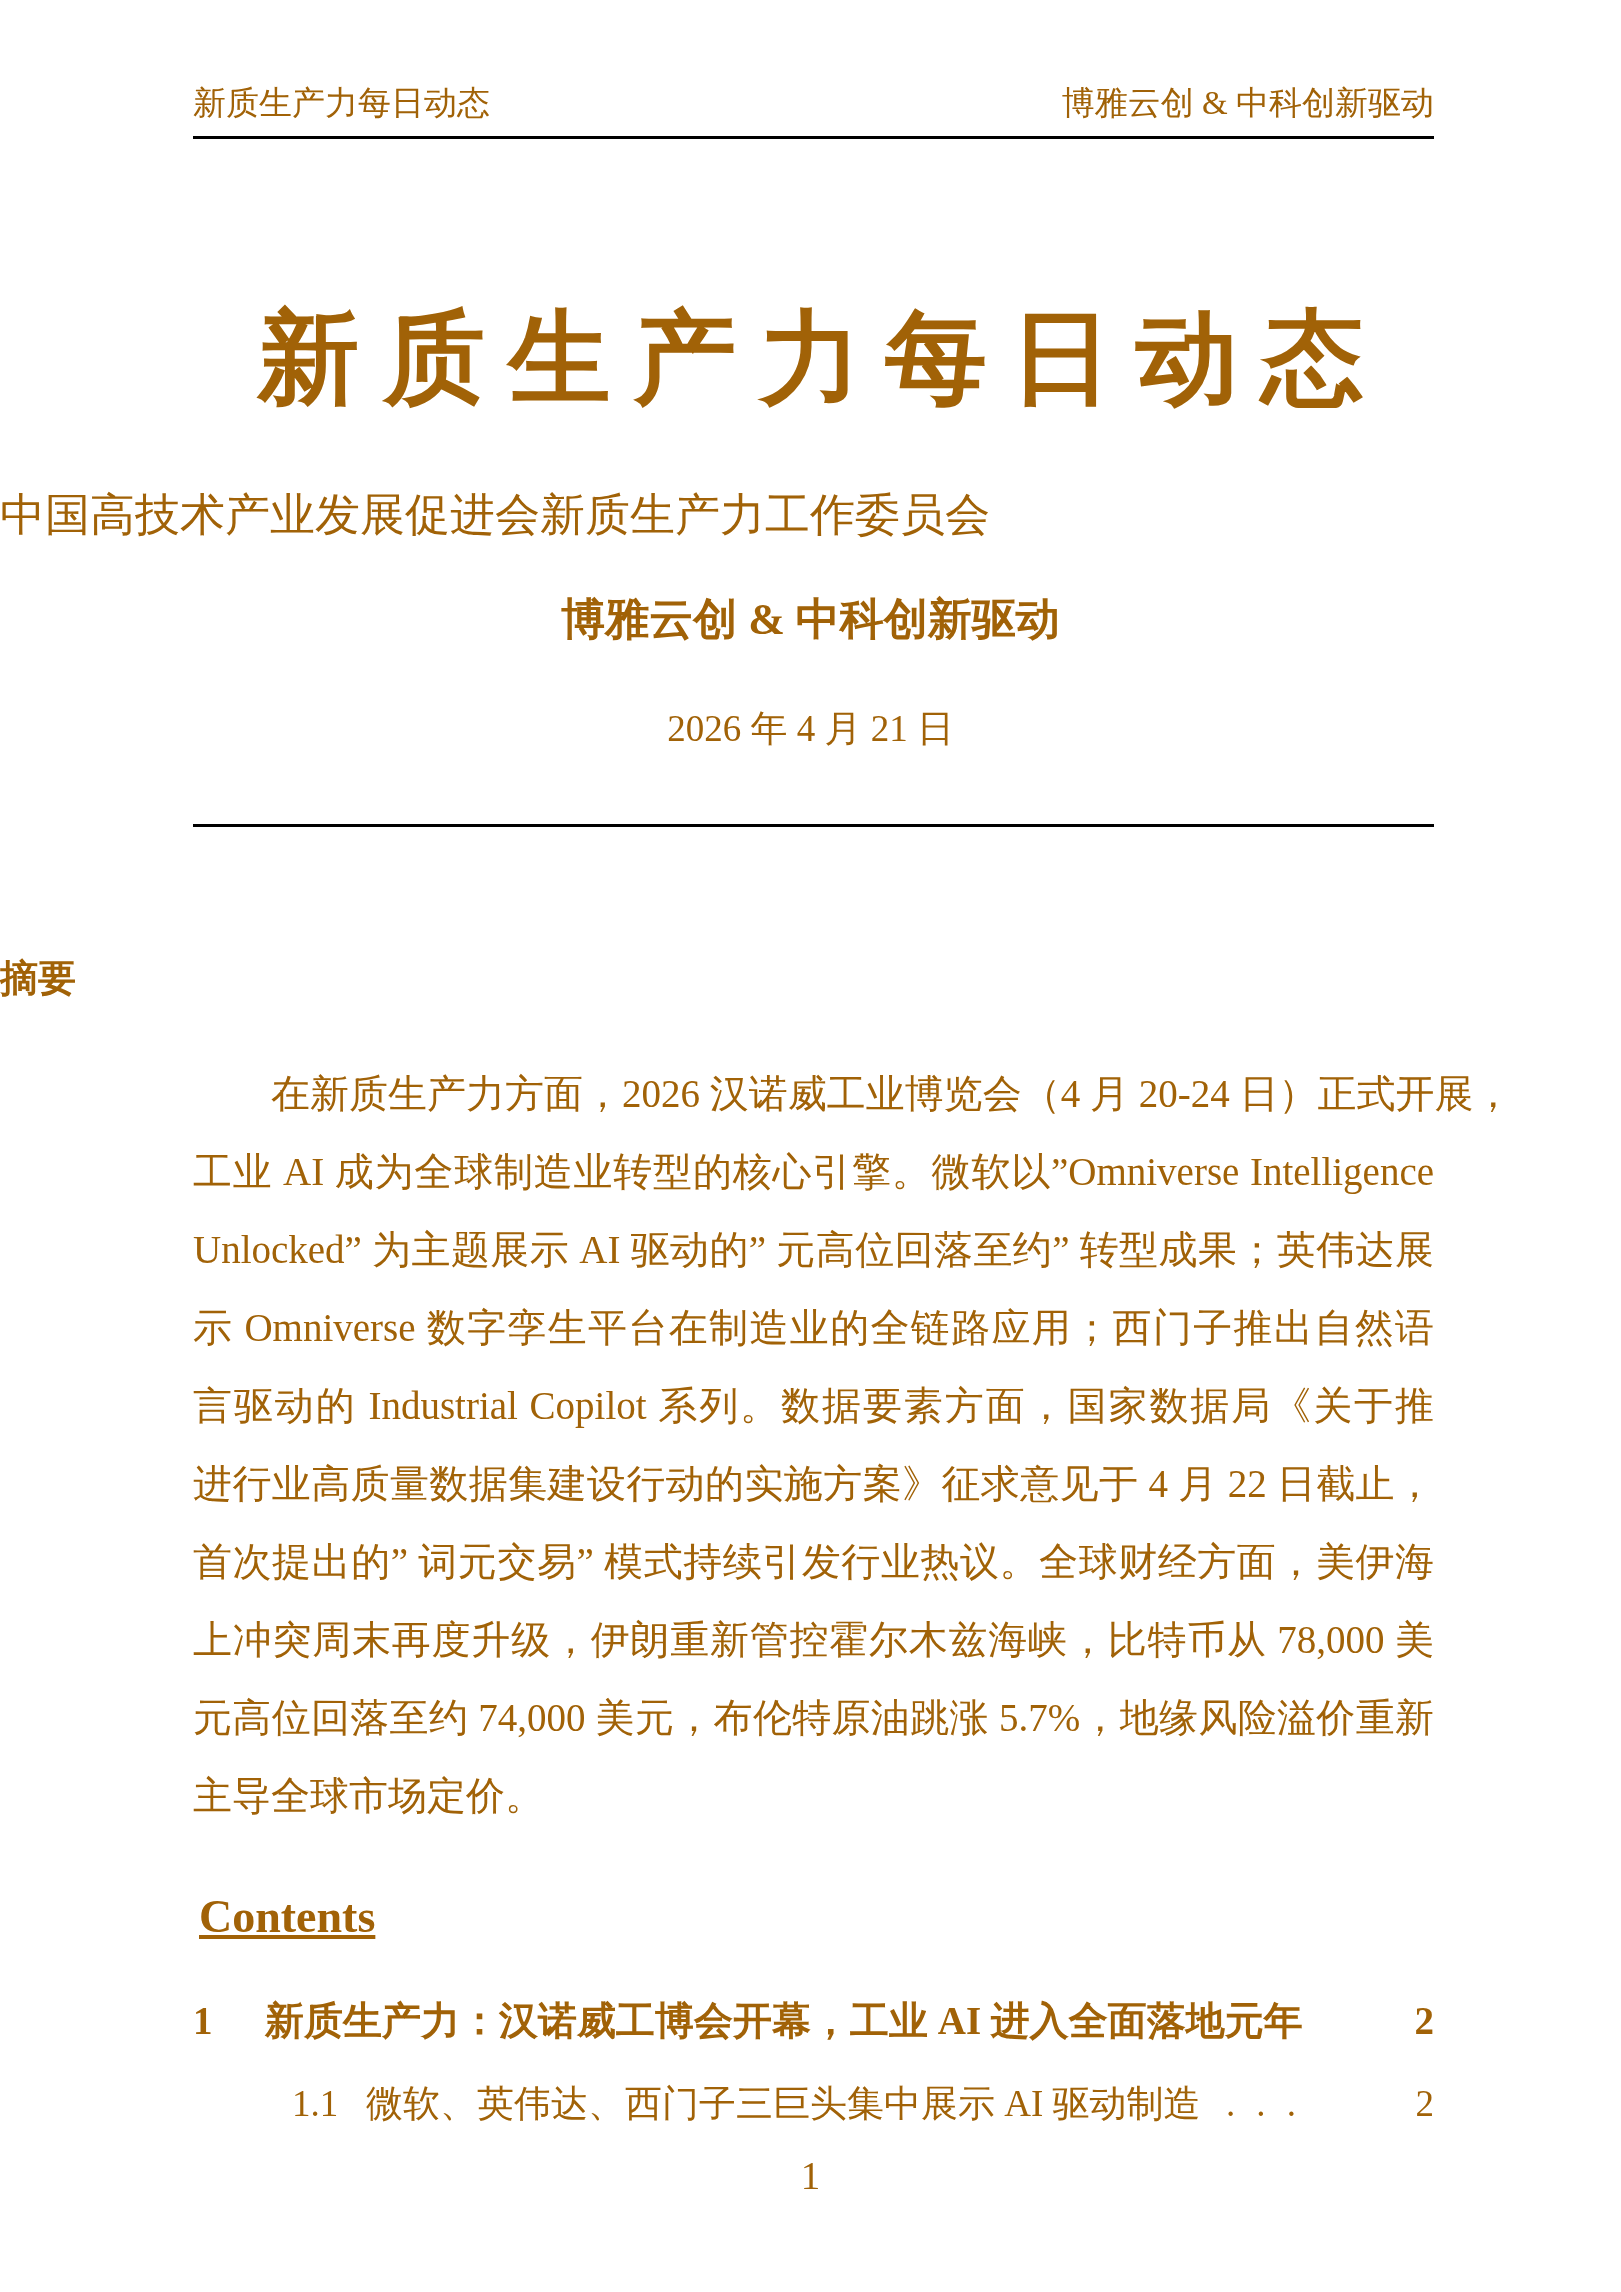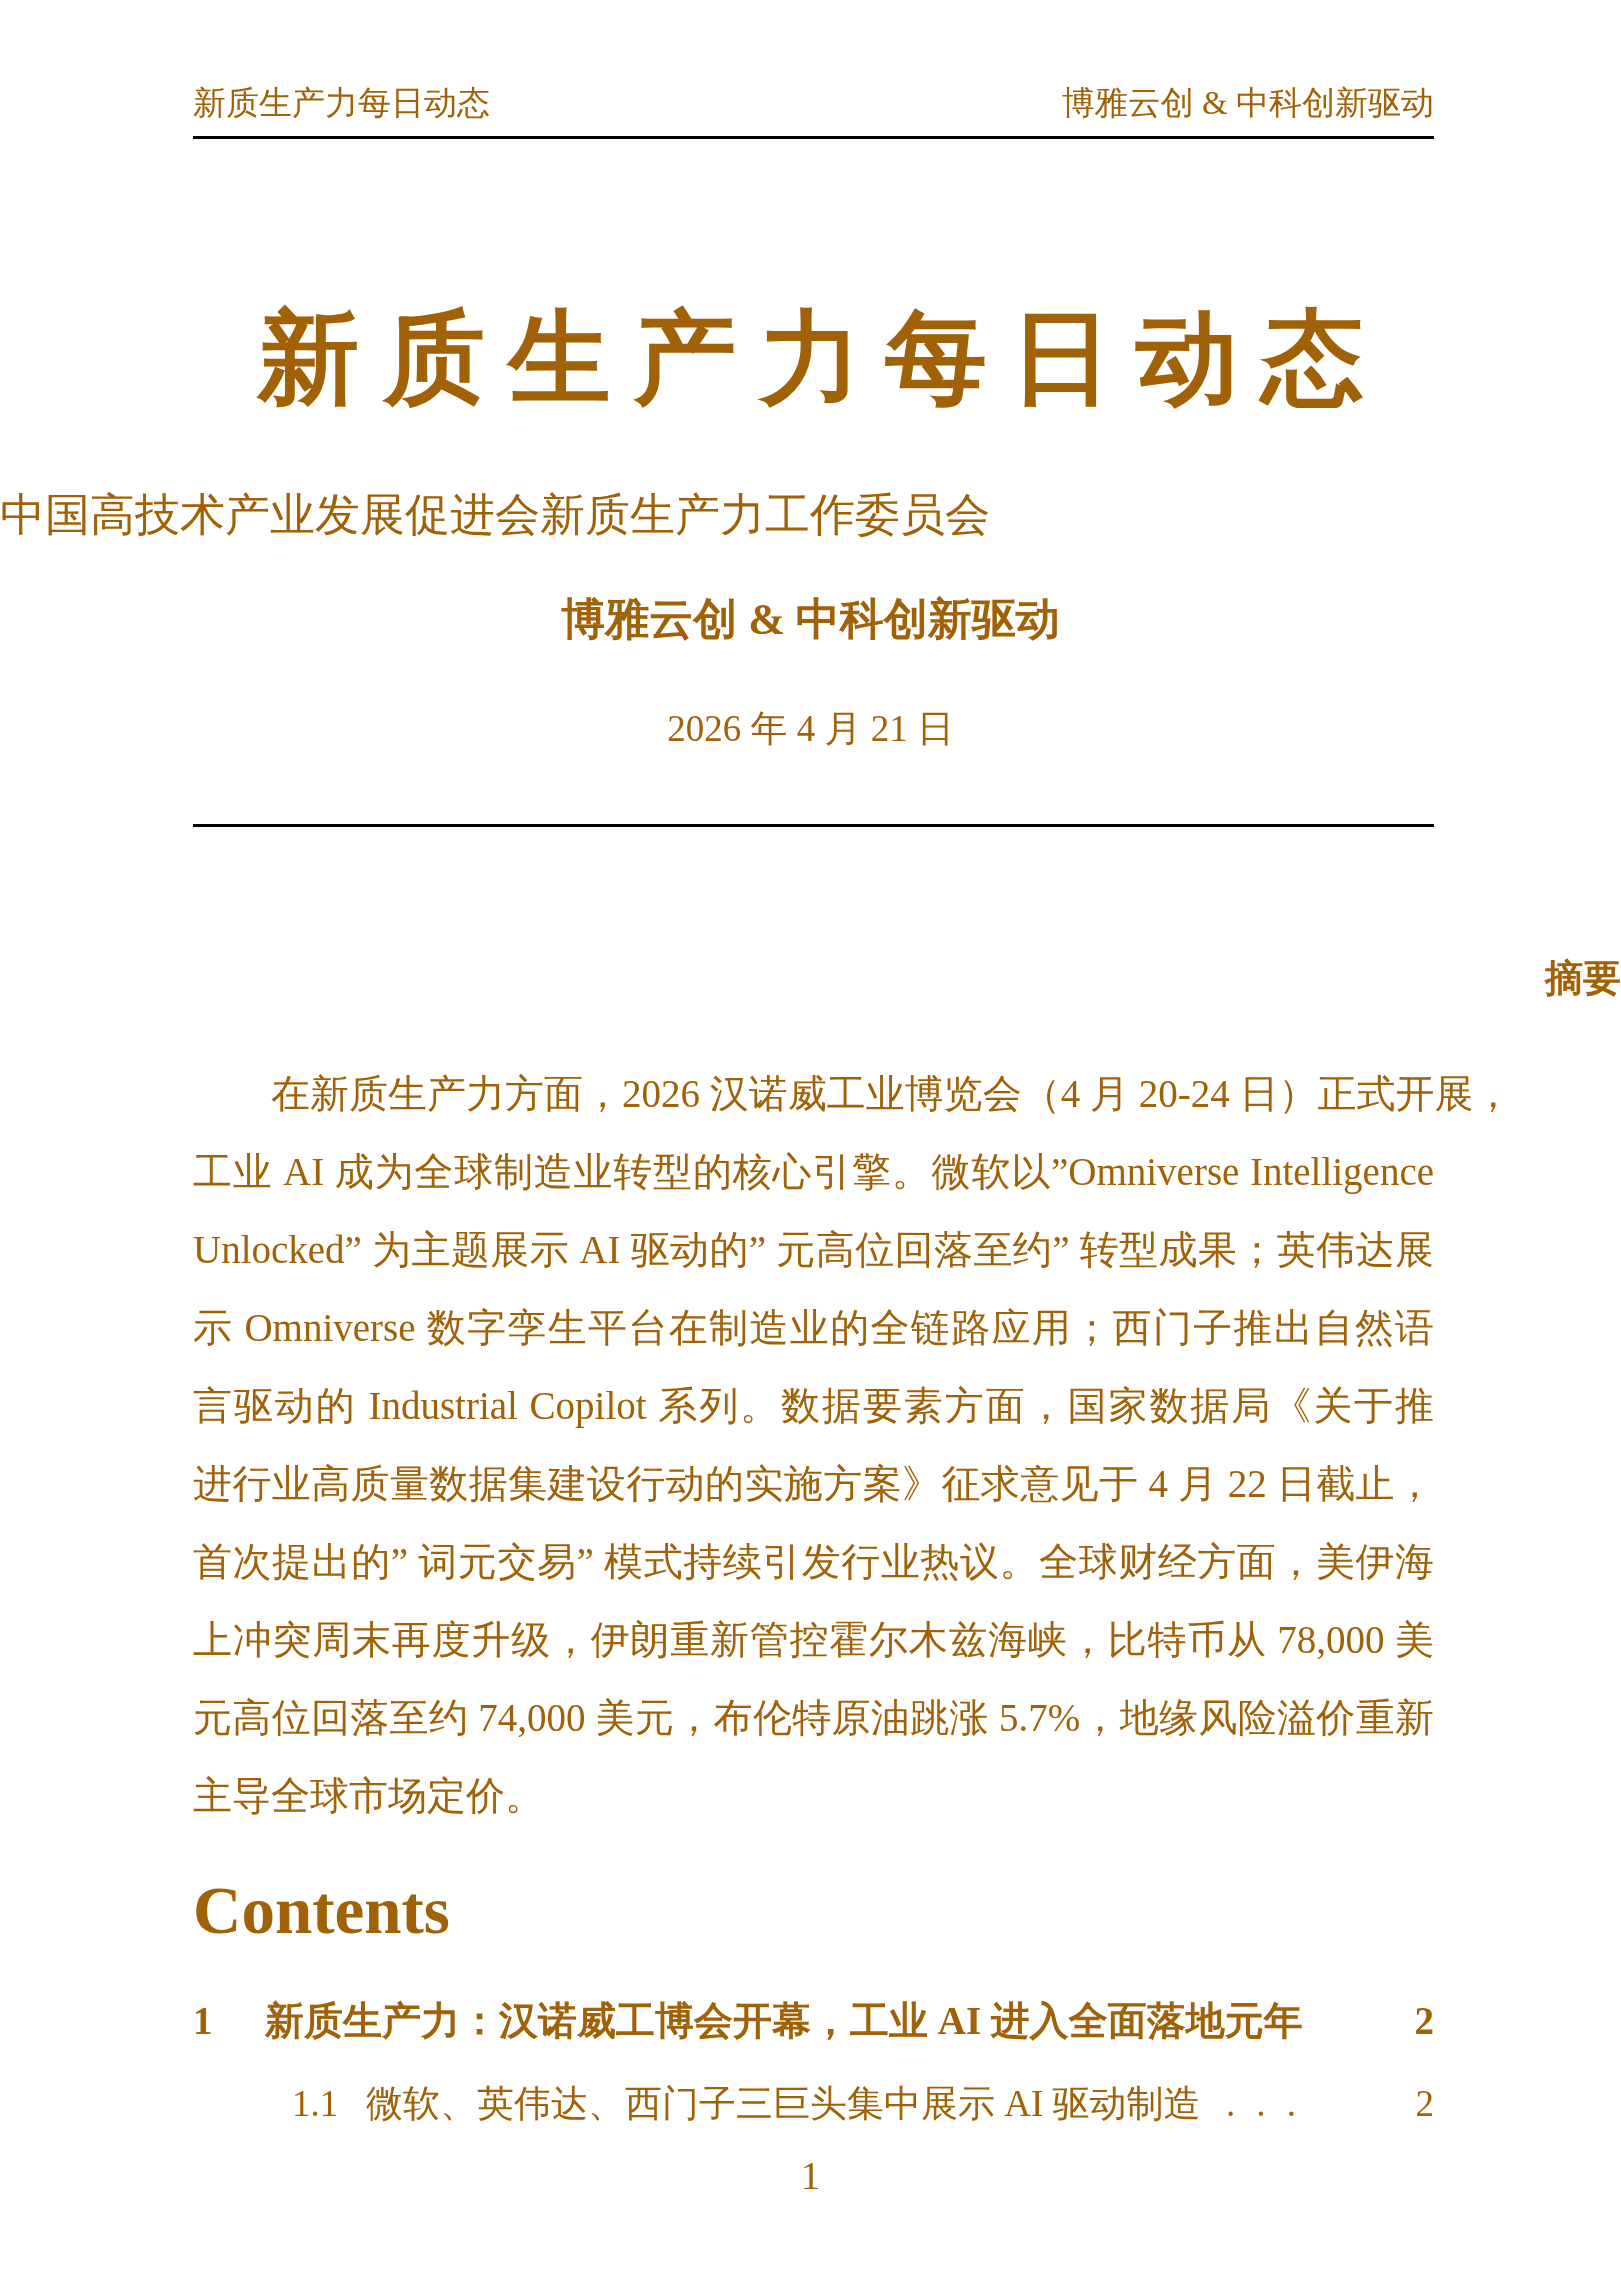--- a/index.html
+++ b/index.html
@@ -37,37 +37,38 @@
     position:absolute;top:592px;left:0;right:0;
     text-align:center;font-size:44px;font-weight:700;line-height:55px;
   }
   .doc-date{
     position:absolute;top:706px;left:0;right:0;
     text-align:center;font-size:37px;line-height:45px;
   }
   
   .abstract-heading{
     position:absolute;top:955px;left:0;right:0;
-    text-align:right;font-size:38px;font-weight:700;line-height:47px;
+    text-align:left;font-size:38px;font-weight:700;line-height:47px;
   }
   .abstract-body{
     position:absolute;top:1055px;left:193px;right:187px;
     font-size:39px;line-height:78px;
   }
   .abs-line{
     text-align:justify;text-align-last:justify;
     white-space:nowrap;
   }
   .abs-line.first{text-indent:78px;}
   .abs-line.last{text-align-last:left;}
   
   .toc-heading{
-    position:absolute;top:1880px;left:193px;margin:0;
-    font-size:67px;font-weight:700;line-height:61px;
+    position:absolute;top:1880px;left:193px;margin:6px;
+    font-size:46px;font-weight:700;line-height:61px;
     font-family:"Liberation Serif","DejaVu Serif",serif;
+    text-decoration:underline;
   }
   .toc{
     position:absolute;top:1996px;left:193px;right:187px;
   }
   .toc-row{
     display:flex;align-items:baseline;
   }
   .toc-row.lvl1{
     font-size:39px;font-weight:700;line-height:49px;margin-bottom:35px;
   }

